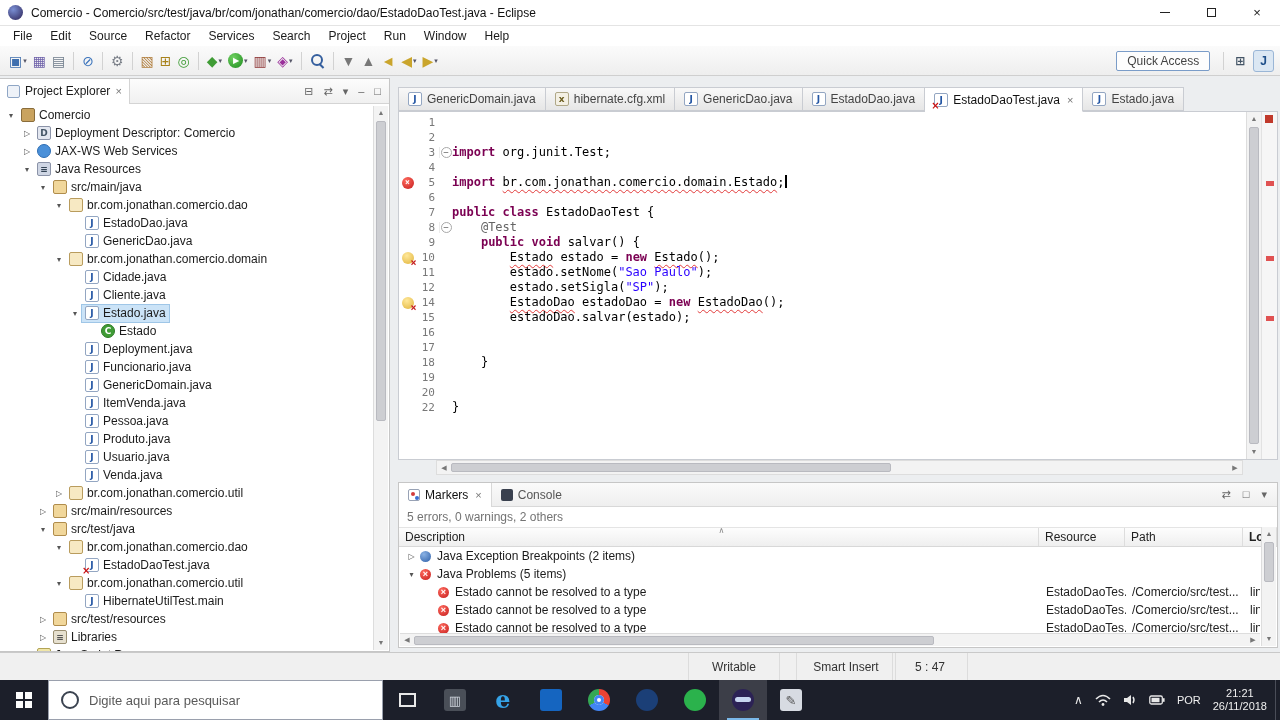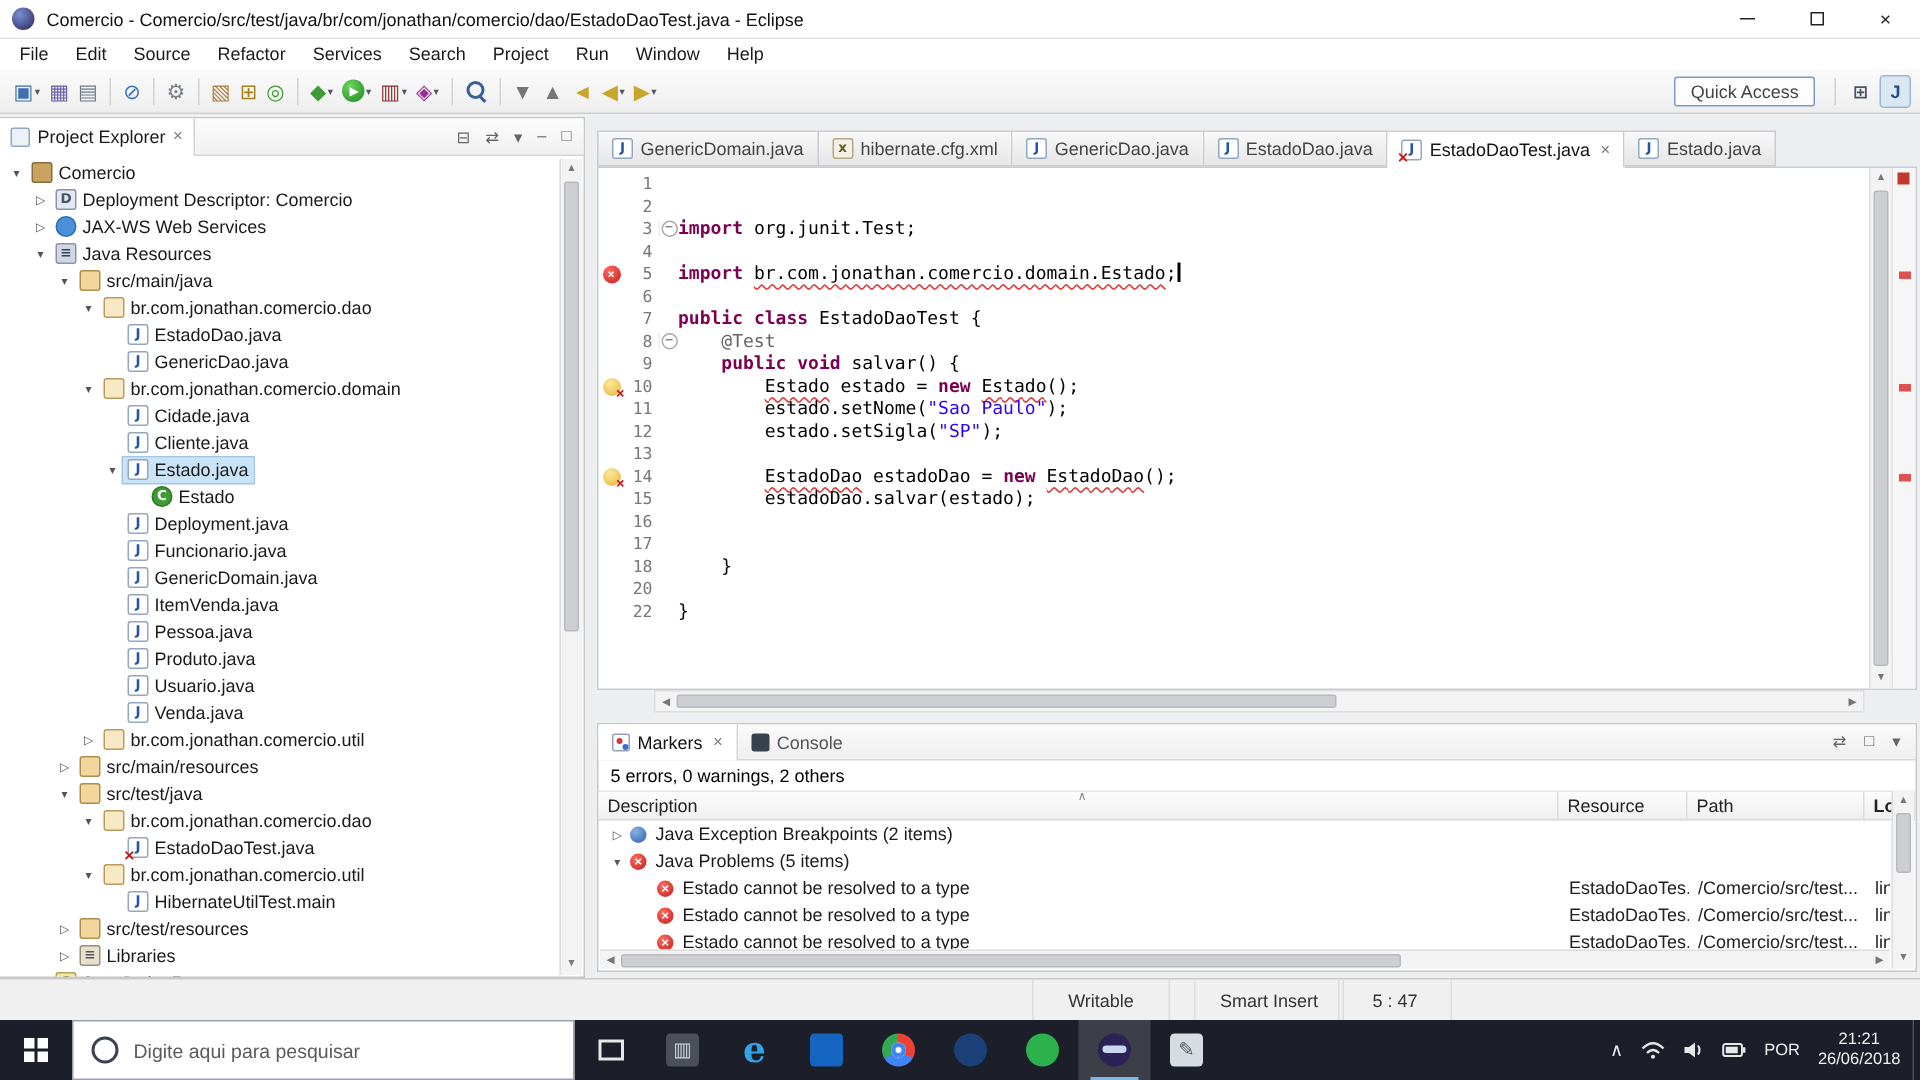--- a/index.html
+++ b/index.html
@@ -90,21 +90,21 @@
 
 
 #markers{position:absolute;left:398px;right:2px;top:482px;bottom:72px;background:#fff;border:1px solid #c6c6c6}
 #markers-tabs{height:24px;display:flex;align-items:center;background:linear-gradient(#fafafa,#efefef);border-bottom:1px solid #d8d8d8}
 .mtab{height:24px;display:flex;align-items:center;gap:5px;padding:0 9px;color:#555}
 .mtab.active{background:#fff;border-right:1px solid #d8d8d8;color:#111}
 .mkicon{width:12px;height:12px;background:#fff;border:1px solid #98a2b5;border-radius:2px;position:relative;flex:none}
 .mkicon::after{content:"";position:absolute;left:2px;top:2px;width:4px;height:4px;border-radius:50%;background:#d23b3b;box-shadow:4px 4px 0 #3b6fd2}
 .csicon{width:12px;height:12px;background:#39404e;border-radius:2px;flex:none}
 #markers-tab-icons{margin-left:auto;display:flex;gap:12px;padding-right:10px;color:#666;font-size:11px}
-#markers-info{height:20px;line-height:20px;padding-left:8px;color:#000000}
+#markers-info{height:20px;line-height:20px;padding-left:8px;color:#737373}
 #markers-header{height:20px;display:flex;background:linear-gradient(#fdfdfd,#efefef);border-top:1px solid #e4e4e4;border-bottom:1px solid #d8d8d8}
 .mhcell{padding:2px 6px;border-right:1px solid #ddd;color:#222;position:relative;overflow:hidden;white-space:nowrap}
 .sortind{position:absolute;top:-2px;left:50%;font-size:8px;color:#888}
 #markers-rows{position:absolute;left:1px;top:64px;right:17px;bottom:14px;overflow:hidden}
 .mrow{display:flex;height:18px;align-items:center;white-space:nowrap}
 .mdesc{display:flex;align-items:center;flex:none;overflow:hidden}
 .marrow{width:15px;text-align:center;font-size:8px;color:#555;flex:none}
 .micon{width:13px;height:13px;flex:none;margin-right:5px;position:relative}
 .micon.bp::before{content:"";position:absolute;inset:1px;border-radius:50%;background:radial-gradient(circle at 35% 30%,#8ab2e4,#2d5fa8)}
 .micon.err::before{content:"";position:absolute;inset:1px;border-radius:50%;background:radial-gradient(circle at 35% 30%,#ff6a5e,#c41d1d)}
@@ -609,26 +609,20 @@
         <span class="cfold"></span>
         <span class="ctext"><span class="tk-pl">        estado.setNome(</span><span class="tk-str">"Sao Paulo"</span><span class="tk-pl">);</span></span>
       </div>
       <div class="crow">
         <span class="cmark"></span>
         <span class="cnum">12</span>
         <span class="cfold"></span>
         <span class="ctext"><span class="tk-pl">        estado.setSigla(</span><span class="tk-str">"SP"</span><span class="tk-pl">);</span></span>
       </div>
       <div class="crow">
-        <span class="cmark"></span>
-        <span class="cnum">13</span>
-        <span class="cfold"></span>
-        <span class="ctext"></span>
-      </div>
-      <div class="crow">
         <span class="cmark">
           <span class="gbulb">
             <span class="gx">×</span>
           </span>
         </span>
         <span class="cnum">14</span>
         <span class="cfold"></span>
         <span class="ctext"><span class="tk-pl">        </span><span class="tk-err">EstadoDao</span><span class="tk-pl"> estadoDao = </span><span class="tk-kw">new</span><span class="tk-pl"> </span><span class="tk-err">EstadoDao</span><span class="tk-pl">();</span></span>
       </div>
       <div class="crow">
@@ -647,20 +641,26 @@
         <span class="cmark"></span>
         <span class="cnum">17</span>
         <span class="cfold"></span>
         <span class="ctext"></span>
       </div>
       <div class="crow">
         <span class="cmark"></span>
         <span class="cnum">18</span>
         <span class="cfold"></span>
         <span class="ctext"><span class="tk-pl">    }</span></span>
+      </div>
+      <div class="crow">
+        <span class="cmark"></span>
+        <span class="cnum">19</span>
+        <span class="cfold"></span>
+        <span class="ctext"></span>
       </div>
       <div class="crow">
         <span class="cmark"></span>
         <span class="cnum">20</span>
         <span class="cfold"></span>
         <span class="ctext"></span>
       </div>
       <div class="crow">
         <span class="cmark"></span>
         <span class="cnum">22</span>
@@ -834,17 +834,17 @@
         <path d="M10 3 Q12 6 10 9" stroke="#e8e8e8" stroke-width="1.4" fill="none"></path>
       </svg>
     <svg width="16" height="10" viewBox="0 0 16 10">
         <rect x="0.8" y="1" width="12.5" height="8" rx="1.5" stroke="#e8e8e8" stroke-width="1.3" fill="none"></rect>
         <rect x="2.5" y="2.8" width="8" height="4.4" fill="#e8e8e8"></rect>
         <rect x="14" y="3.2" width="1.6" height="3.6" fill="#e8e8e8"></rect>
       </svg>
     <span id="tray-lang">POR</span>
     <div id="tray-clock">
       <div>21:21</div>
-      <div>26/06/2018</div>
+      <div>26/11/2018</div>
     </div>
   </div>
   <div id="show-desktop"></div>
 </div>
 
 </body></html>

